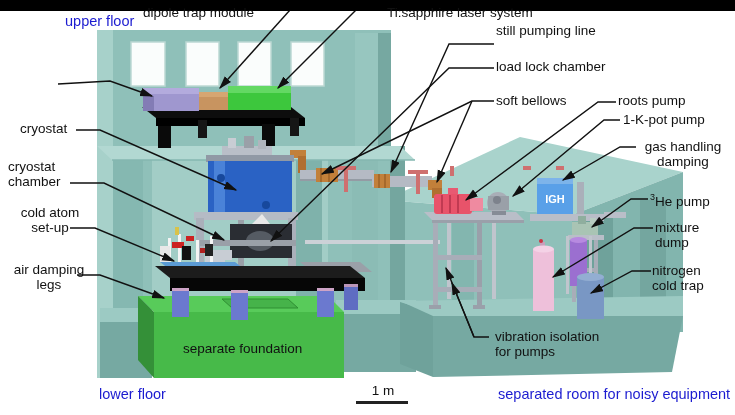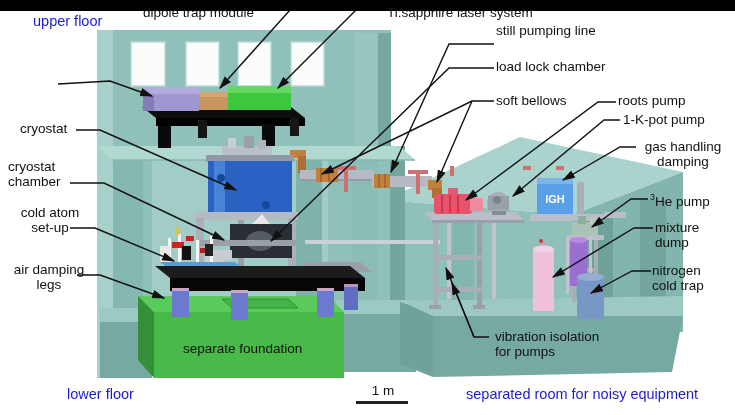--- a/index.html
+++ b/index.html
@@ -1,20 +1,20 @@
 <!DOCTYPE html>
 <html><head>
 <meta charset="utf-8">
 <style>
   html,body{margin:0;padding:0;background:#fff;}
   #figure{position:relative;width:735px;height:415px;background:#ffffff;overflow:hidden;
           font-family:"Liberation Sans",sans-serif;}
   #scene{position:absolute;left:0;top:0;}
   .lbl{position:absolute;font-size:13.5px;color:#111;line-height:1.1;white-space:normal;}
-  .lbl.blue{color:#1b1bd0;font-size:14.5px;white-space:nowrap;}
+  .lbl.blue{color:#1b1bd0;font-size:14.5px;white-space:nowrap;margin-left:32px;}
   .lbl.nowrap{white-space:nowrap;}
   .lbl.center{text-align:center;}
   .sup{font-size:9px;vertical-align:super;}
   #scalebar-line{position:absolute;left:356px;top:401px;width:52px;height:2.5px;background:#222;}
 </style>
 </head>
 <body>
 
 <div id="figure">
 

